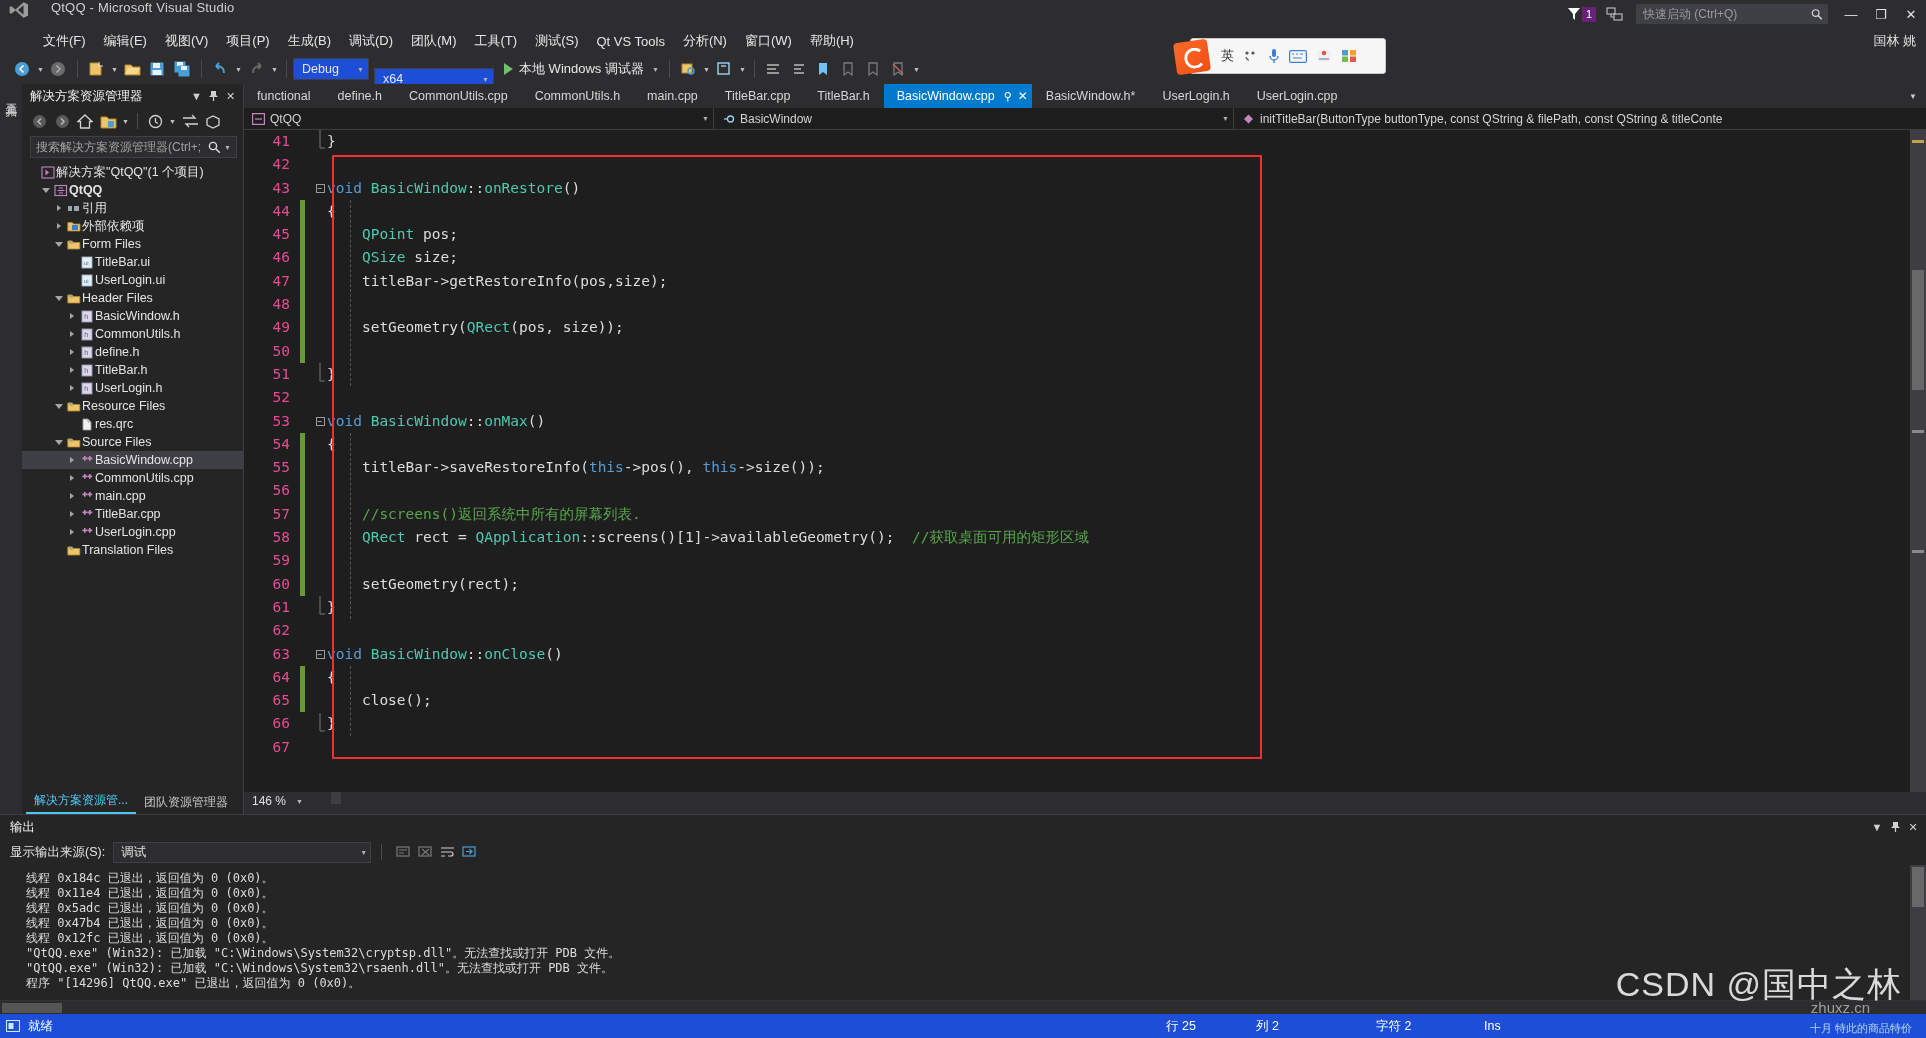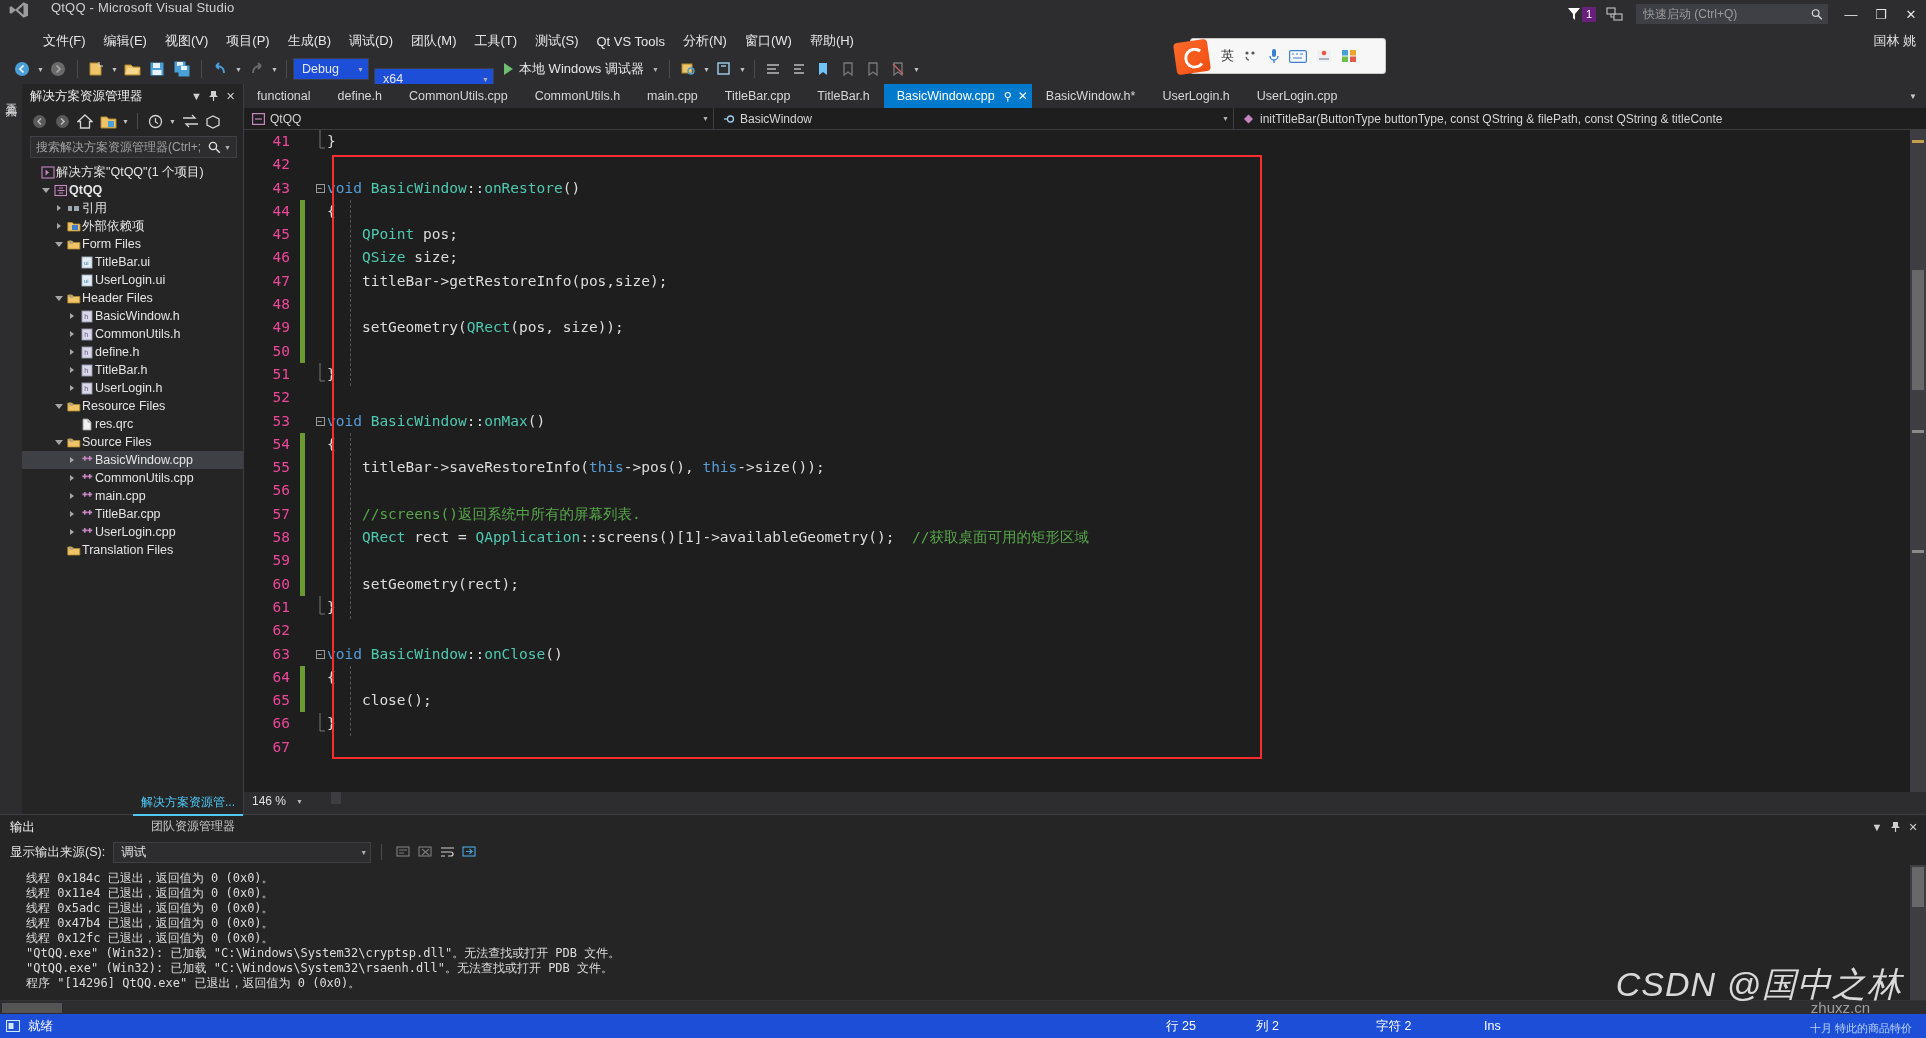--- a/index.html
+++ b/index.html
@@ -135,21 +135,21 @@
     border-bottom: 3.5px solid transparent;
   }
   .tri.open {
     border: none; border-right: 4px solid transparent; border-left: 4px solid transparent;
     border-top: 5px solid #a6a6a6; width:0; height:0;
   }
   .ticon { width: 17px; flex: 0 0 17px; display: flex; align-items: center; justify-content: center; }
   .tlabel { color: #e4e4e4; }
   .tlabel.bold { font-weight: bold; }
 
-  .sol-tabs { height: 22px; display: flex; align-items: flex-end; padding-left: 4px; background: #252526; flex-direction: column; }
+  .sol-tabs { height: 22px; display: flex; align-items: flex-end; padding-left: 4px; background: #252526; }
   .sol-tab { font-size: 12px; padding: 2px 8px 3px; color: #c8c8c8; }
   .sol-tab.active { color: #4ec9f5; border-bottom: 2px solid #4ec9f5; }
 
   
   .editor-col { flex: 1; display: flex; flex-direction: column; min-width: 0; background: #1e1e1e; }
   .tabstrip { height: 24px; background: #2d2d30; display: flex; align-items: stretch; position: relative; }
   .etab {
     display: flex; align-items: center; padding: 0 13px; font-size: 12.5px; color: #d6d6d6;
     white-space: nowrap; border-right: 1px solid #2d2d30;
   }
@@ -256,21 +256,20 @@
   .st-pos-2 { position: absolute; left: 1250px; }
   .st-pos-3 { position: absolute; left: 1370px; }
   .st-pos-4 { position: absolute; left: 1478px; }
   .statusbar { position: relative; }
 
   
   .watermark {
     position: absolute; right: 24px; bottom: 30px; font-size: 34px; color: #e9e9e9;
     opacity: .92; font-family: "Liberation Sans", sans-serif; pointer-events: none;
     letter-spacing: 1px;
-    font-style: italic;
   }
   .watermark-small {
     position: absolute; right: 56px; bottom: 22px; font-size: 15px; color: #b9b9b9;
     opacity: .8; pointer-events: none;
   }
   .watermark-status {
     position: absolute; right: 14px; bottom: 2px; font-size: 11px; color: #cfe8fb;
     opacity: .85; pointer-events: none;
   }
 </style>

